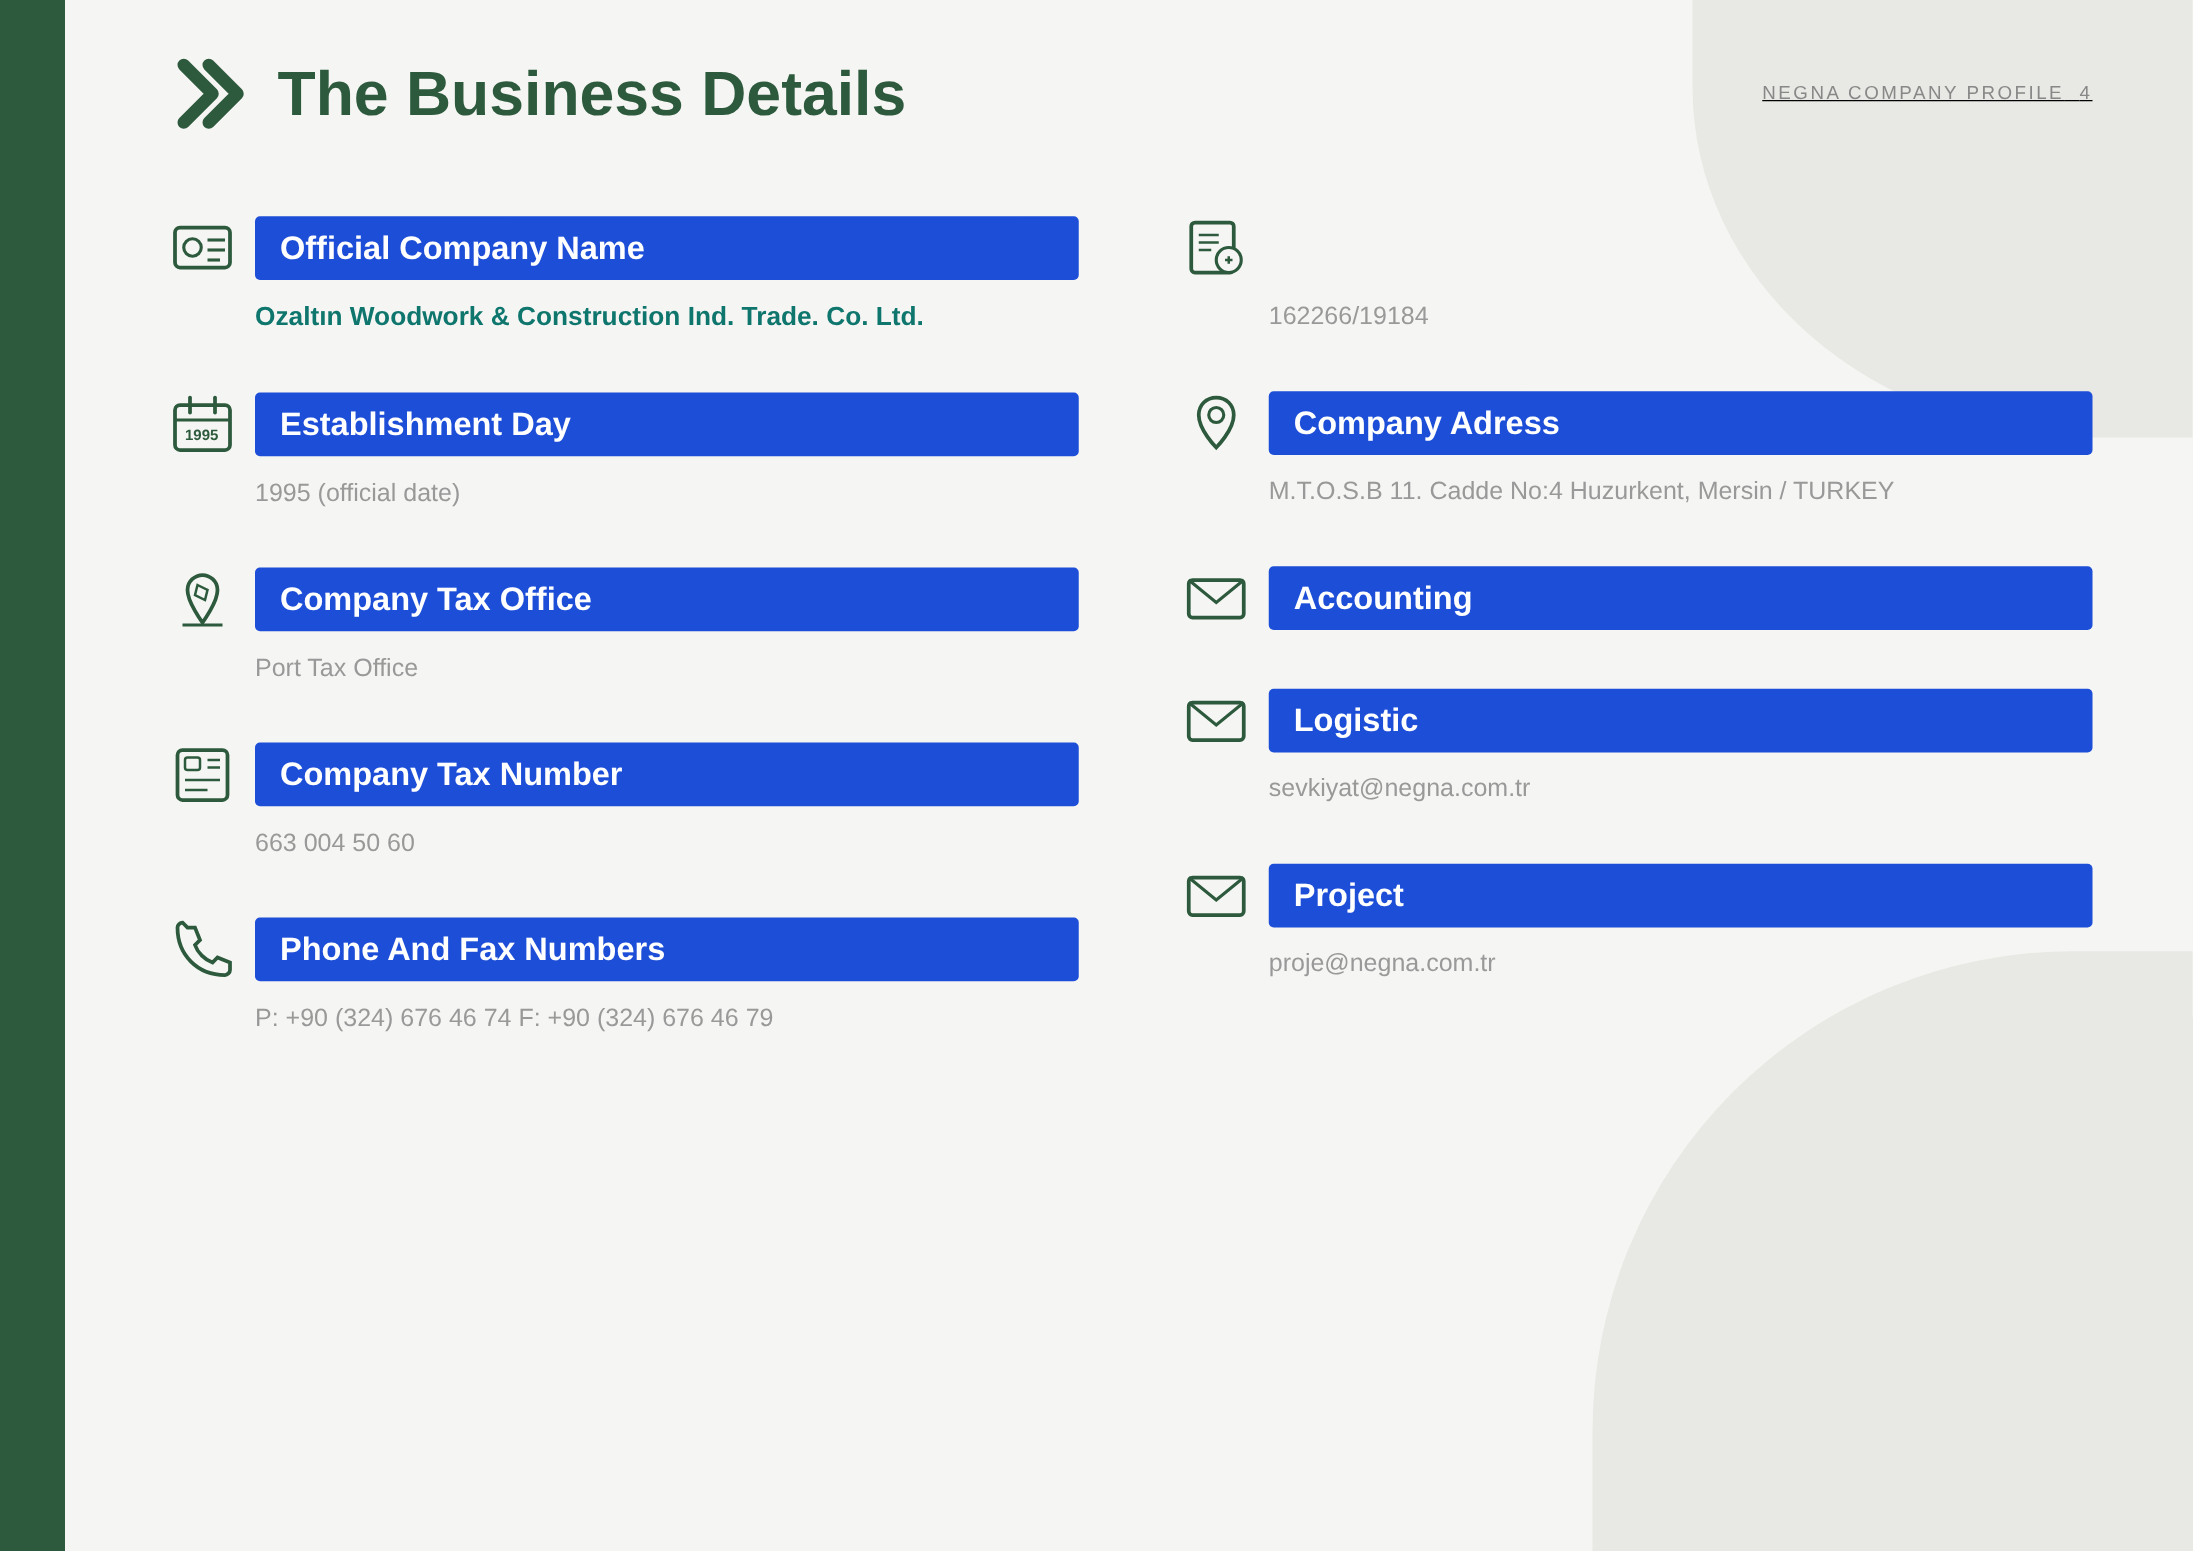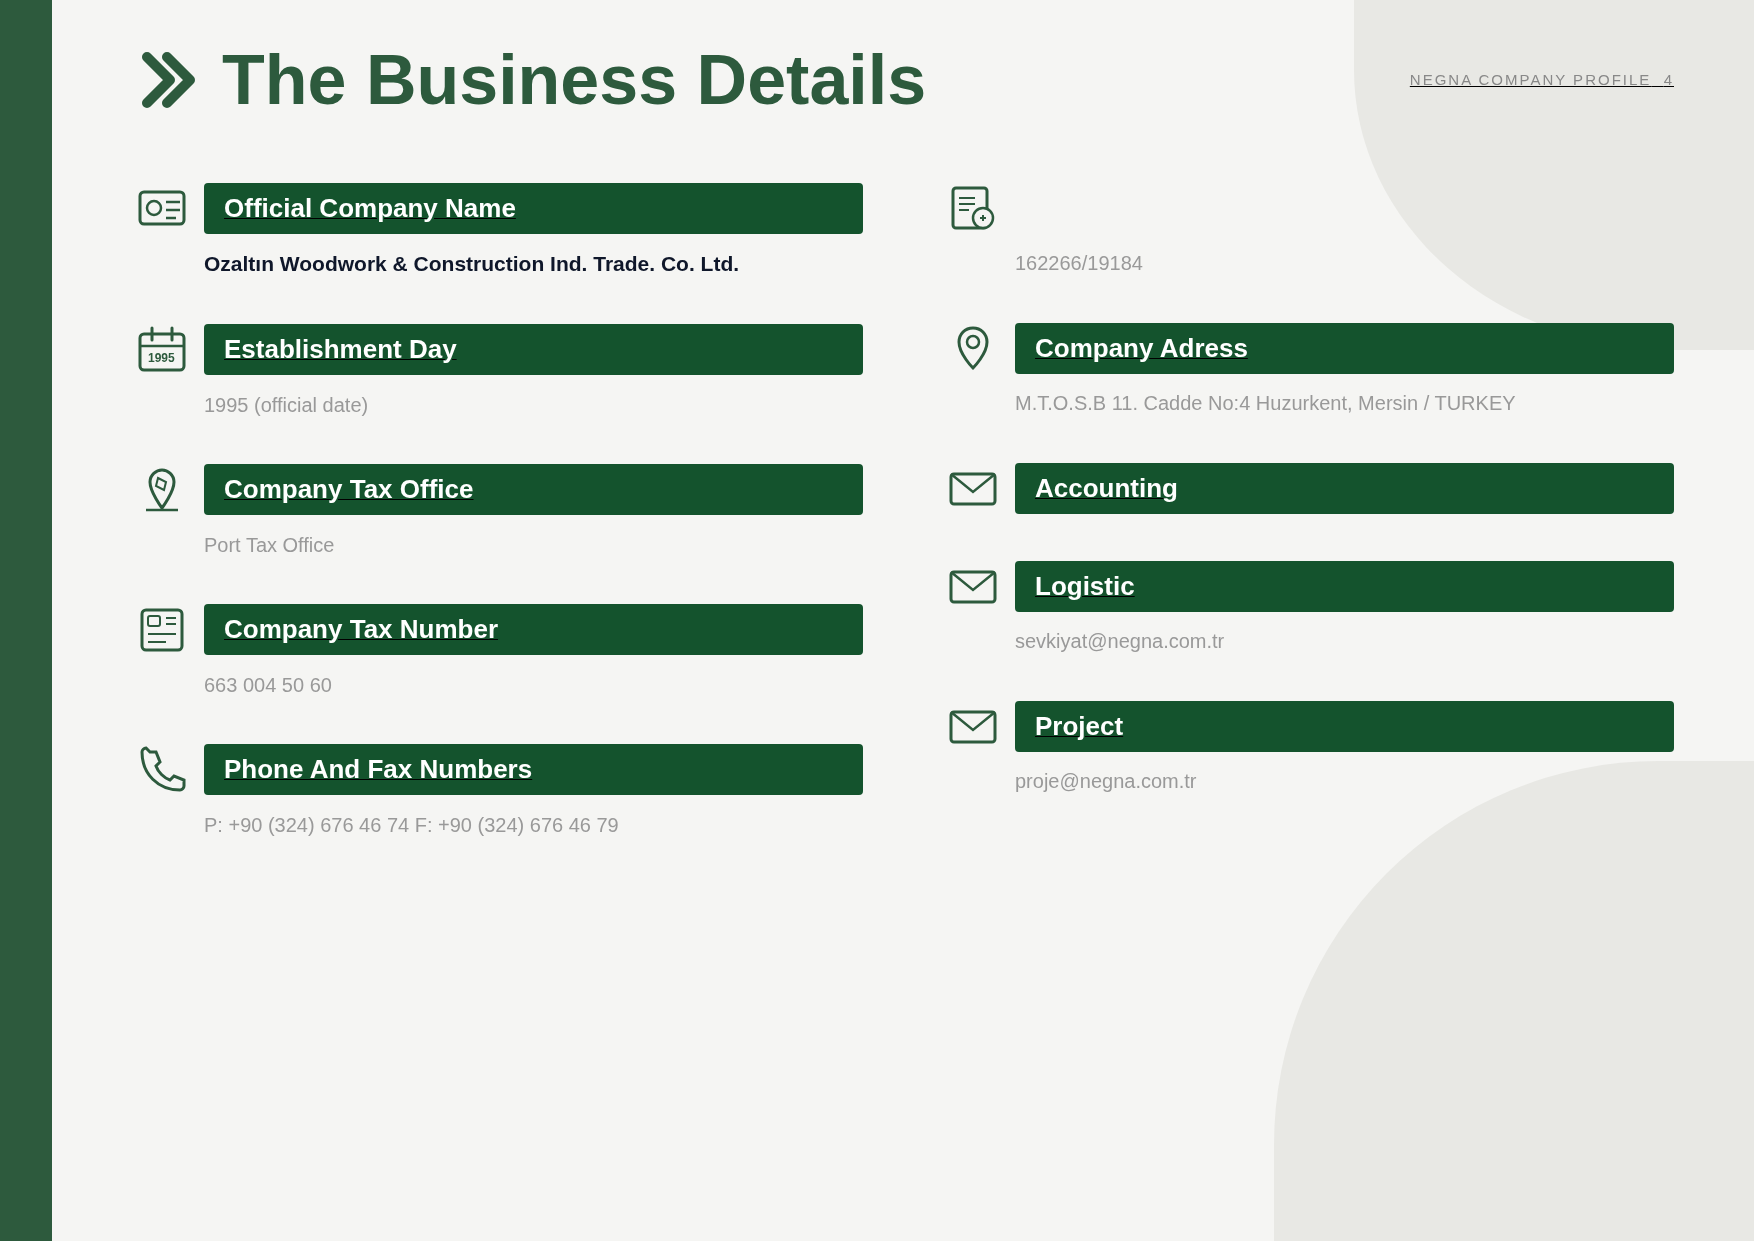--- a/index.html
+++ b/index.html
@@ -76,21 +76,21 @@
       flex-direction: column;
       gap: 4px;
     }
 
     .chevron-icon svg {
       width: 70px;
       height: 70px;
     }
 
     .page-title {
-      font-size: 70px;
+      font-size: 50px;
       font-weight: 800;
       color: #2d5a3d;
     }
 
     .header-right {
       text-align: right;
       text-decoration: underline;
     }
 
     .company-profile-label {
@@ -128,41 +128,40 @@
       justify-content: flex-end;
     }
 
     .detail-icon svg {
       width: 52px;
       height: 52px;
     }
 
     .detail-label-bar {
       flex: 1;
-      background: #14532d;
+      background: #1d4ed8;
       padding: 10px 20px;
       border-radius: 4px;
-      text-decoration: underline;
     }
 
     .detail-label {
       font-size: 26px;
       font-weight: 600;
       color: #ffffff;
     }
 
     .detail-value {
       padding-left: 72px;
       font-size: 20px;
       color: #999;
       line-height: 1.5;
     }
 
     .detail-value.orange {
-      color: #0f172a;
+      color: #0f766e;
       font-weight: 700;
       font-size: 21px;
     }
   </style>
 </head>
 <body>
 
 <div class="sidebar"></div>
 
 <div class="blob-top-right"></div>

